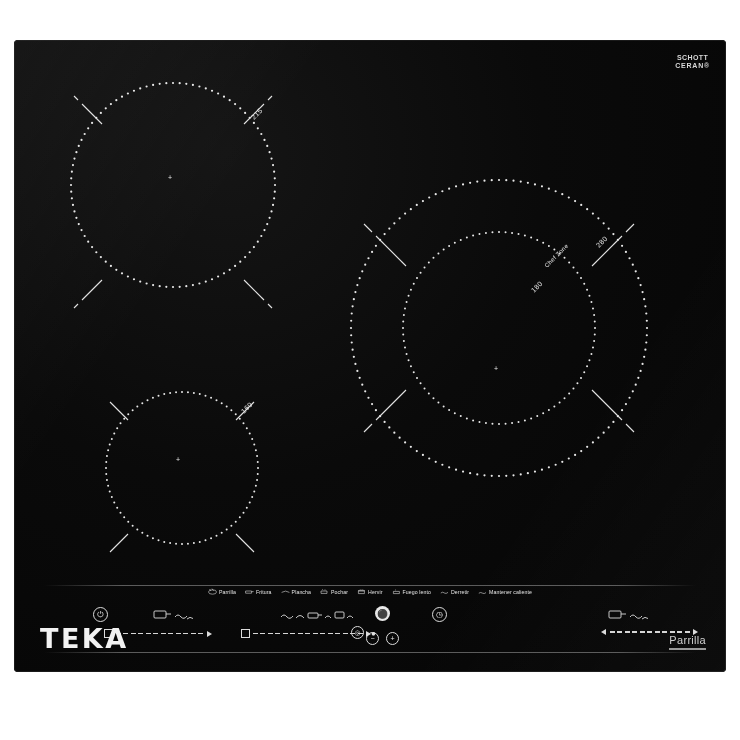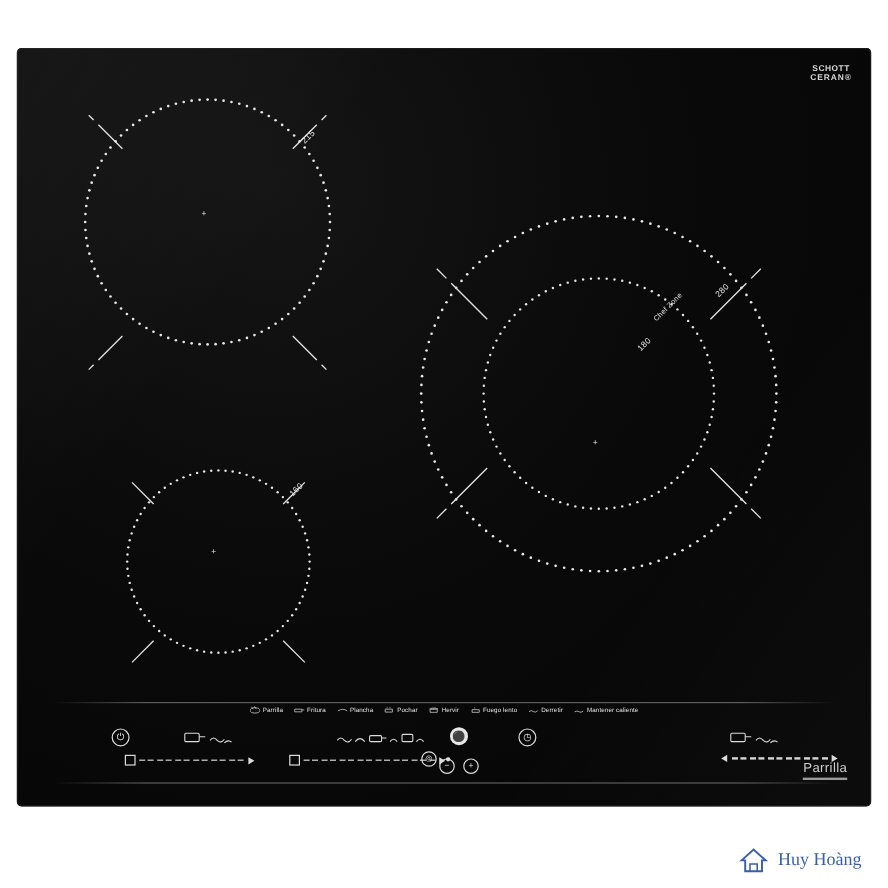--- a/index.html
+++ b/index.html
@@ -821,24 +821,18 @@
           <div class="dash"></div>
         <div class="dash"></div>
           <div class="dash"></div>
           <div class="dash"></div>
         <div class="dash"></div>
           <div class="dash"></div>
         <div class="arrow-r"></div>
       </div>
     </div>
 
+    <div class="teka">TEKA</div>
     <div class="induction-badge">Parrilla</div>
   </div>
 
-  <div class="watermark">
-    <svg class="wm-mark" viewBox="0 0 26 26">
-      <path d="M3 13 L13 4 L23 13 L20 13 L20 22 L6 22 L6 13 Z" fill="none" stroke="#3a5ea8" stroke-width="1.6"></path>
-      <path d="M10 22 L10 16 L16 16 L16 22" fill="none" stroke="#3a5ea8" stroke-width="1.3"></path>
-    </svg>
-    <span class="wm-text">Huy Hoàng</span>
-  </div>
 
 </div>
 
 </body></html>

